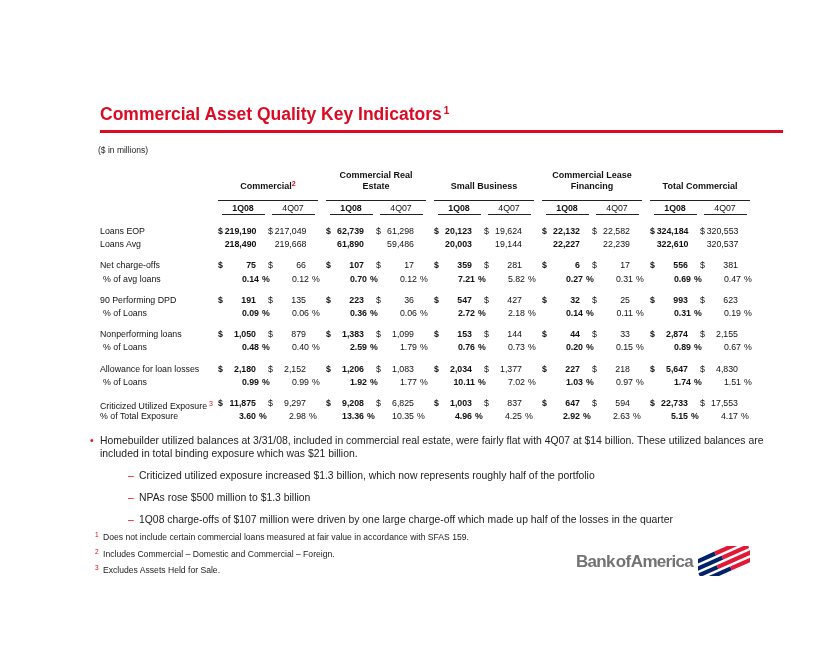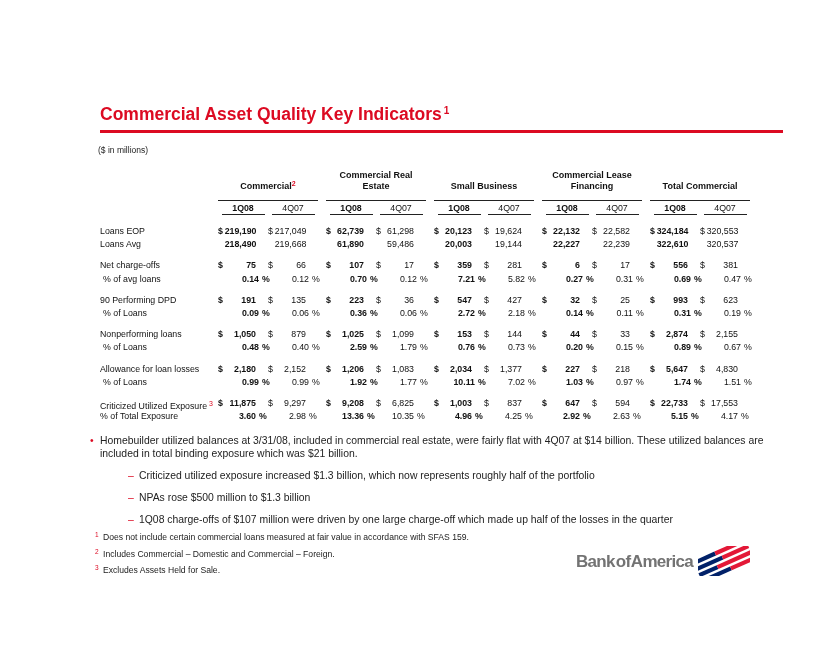--- a/index.html
+++ b/index.html
@@ -500,21 +500,21 @@
             </div>
             <div class="dcell">
               <span class="dd">$</span>
               <span class="dv">879</span>
               <span class="dp"></span>
             </div>
           </div>
           <div class="dgrp">
             <div class="dcell bold">
               <span class="dd">$</span>
-              <span class="dv">1,025</span>
+              <span class="dv">1,383</span>
               <span class="dp"></span>
             </div>
             <div class="dcell">
               <span class="dd">$</span>
               <span class="dv">1,099</span>
               <span class="dp"></span>
             </div>
           </div>
           <div class="dgrp">
             <div class="dcell bold">

